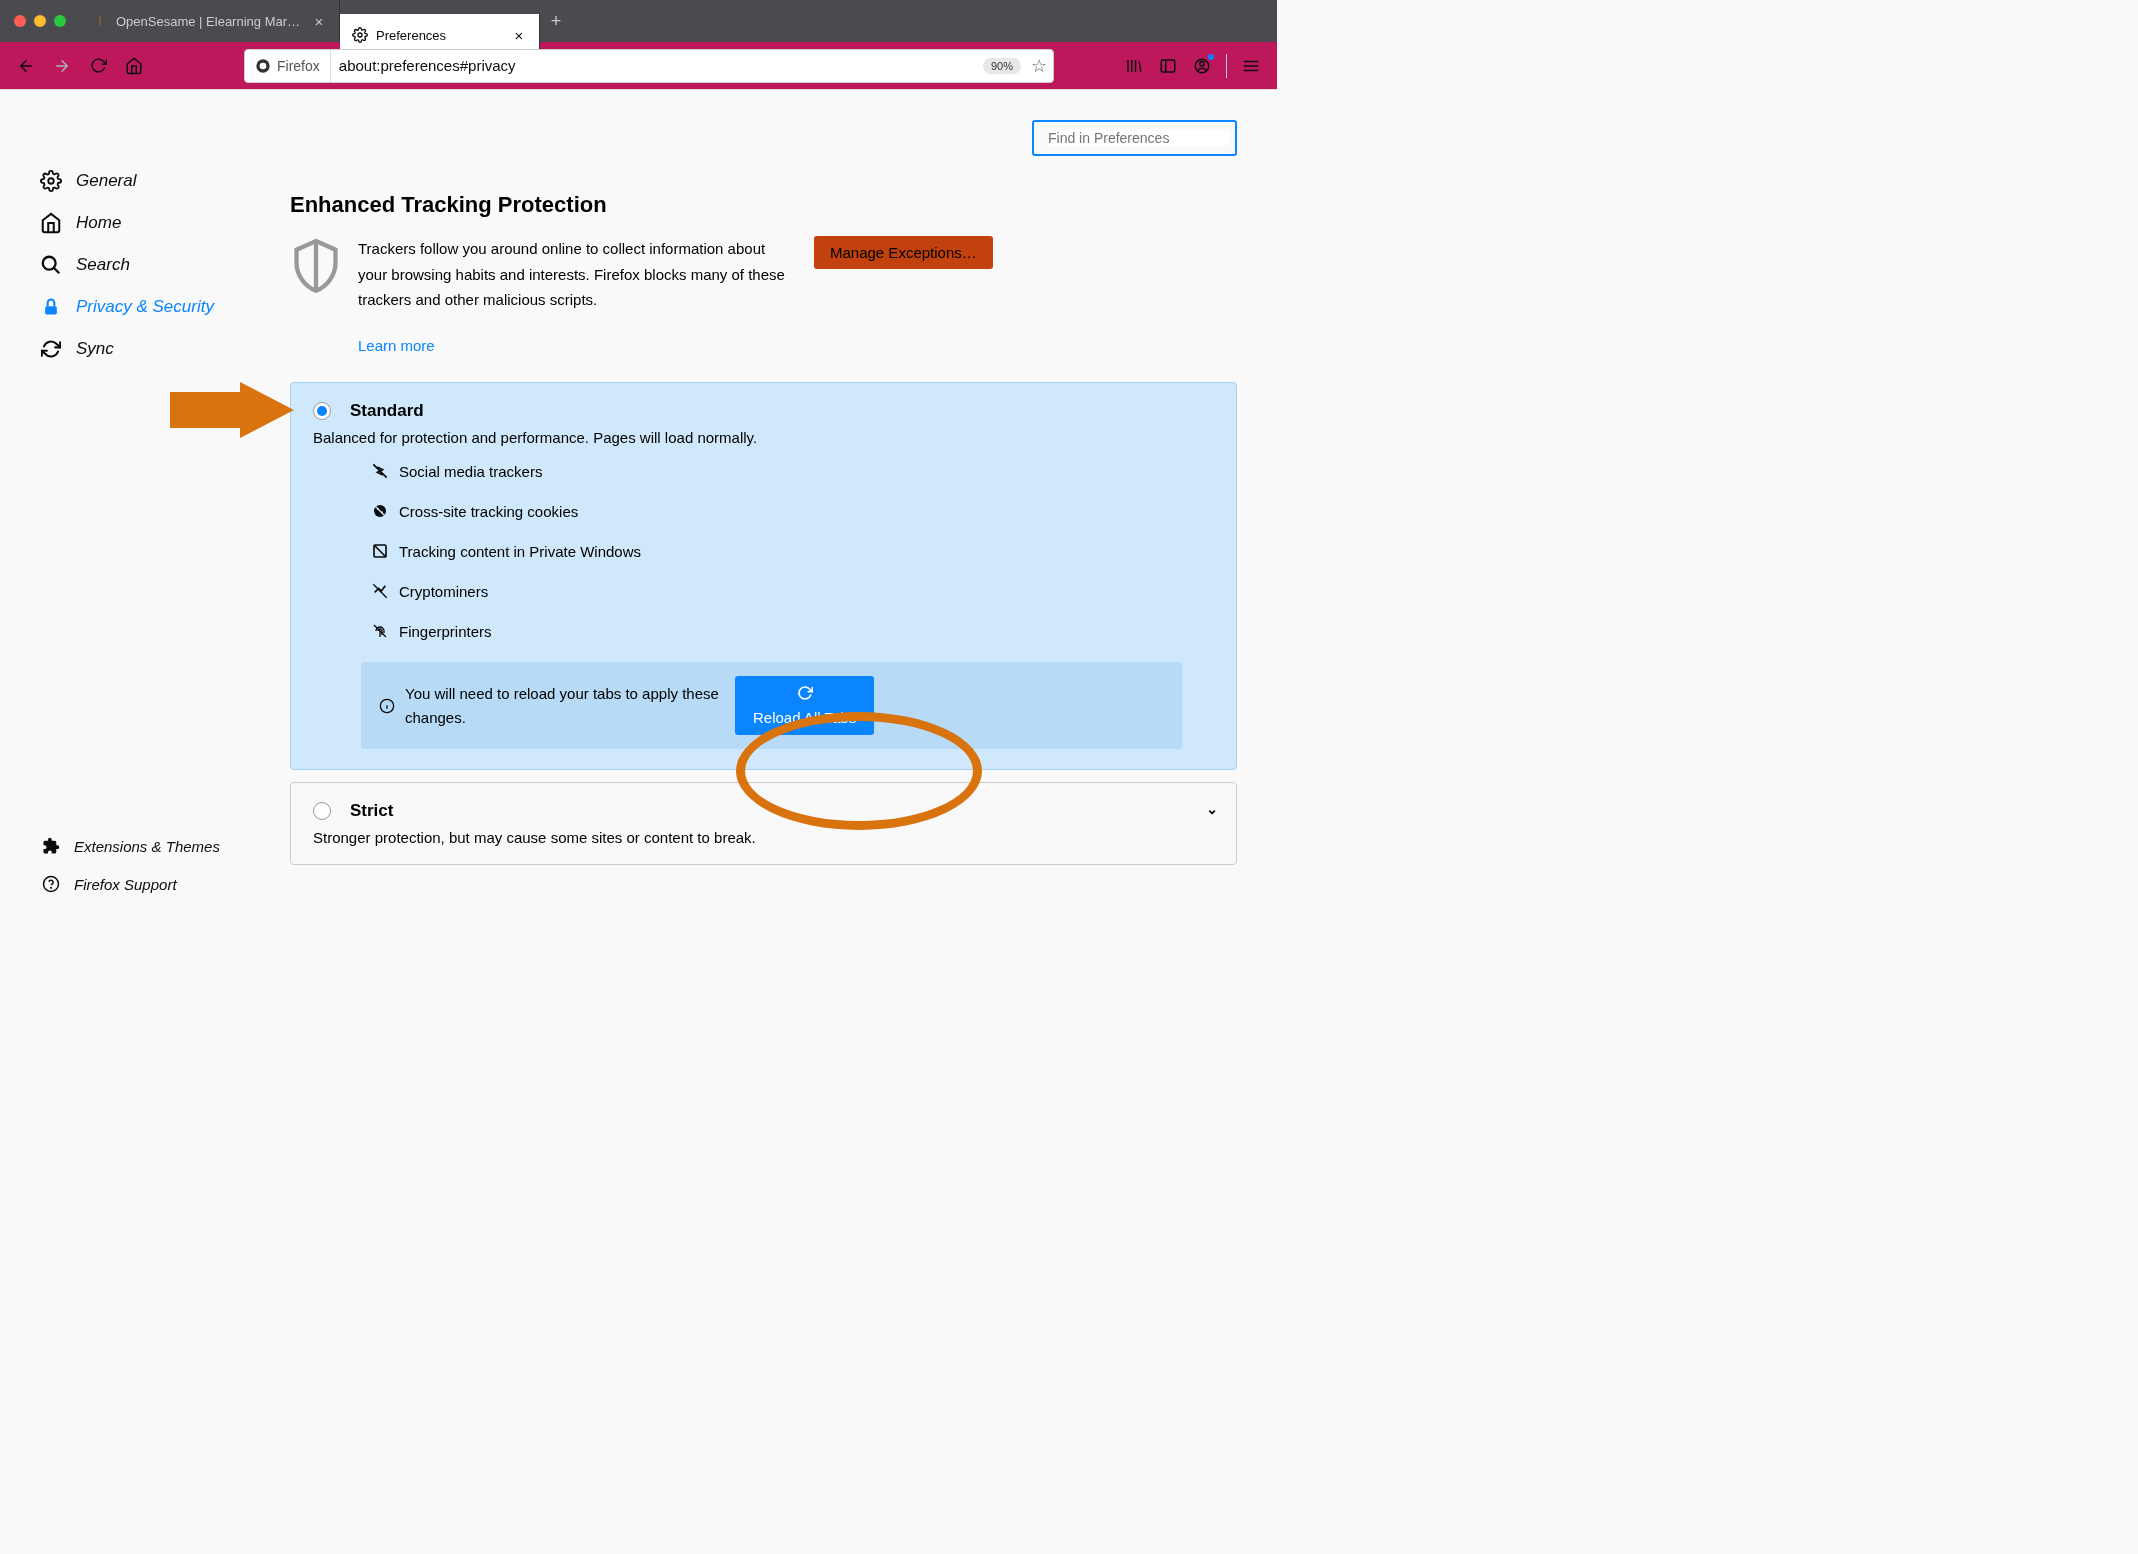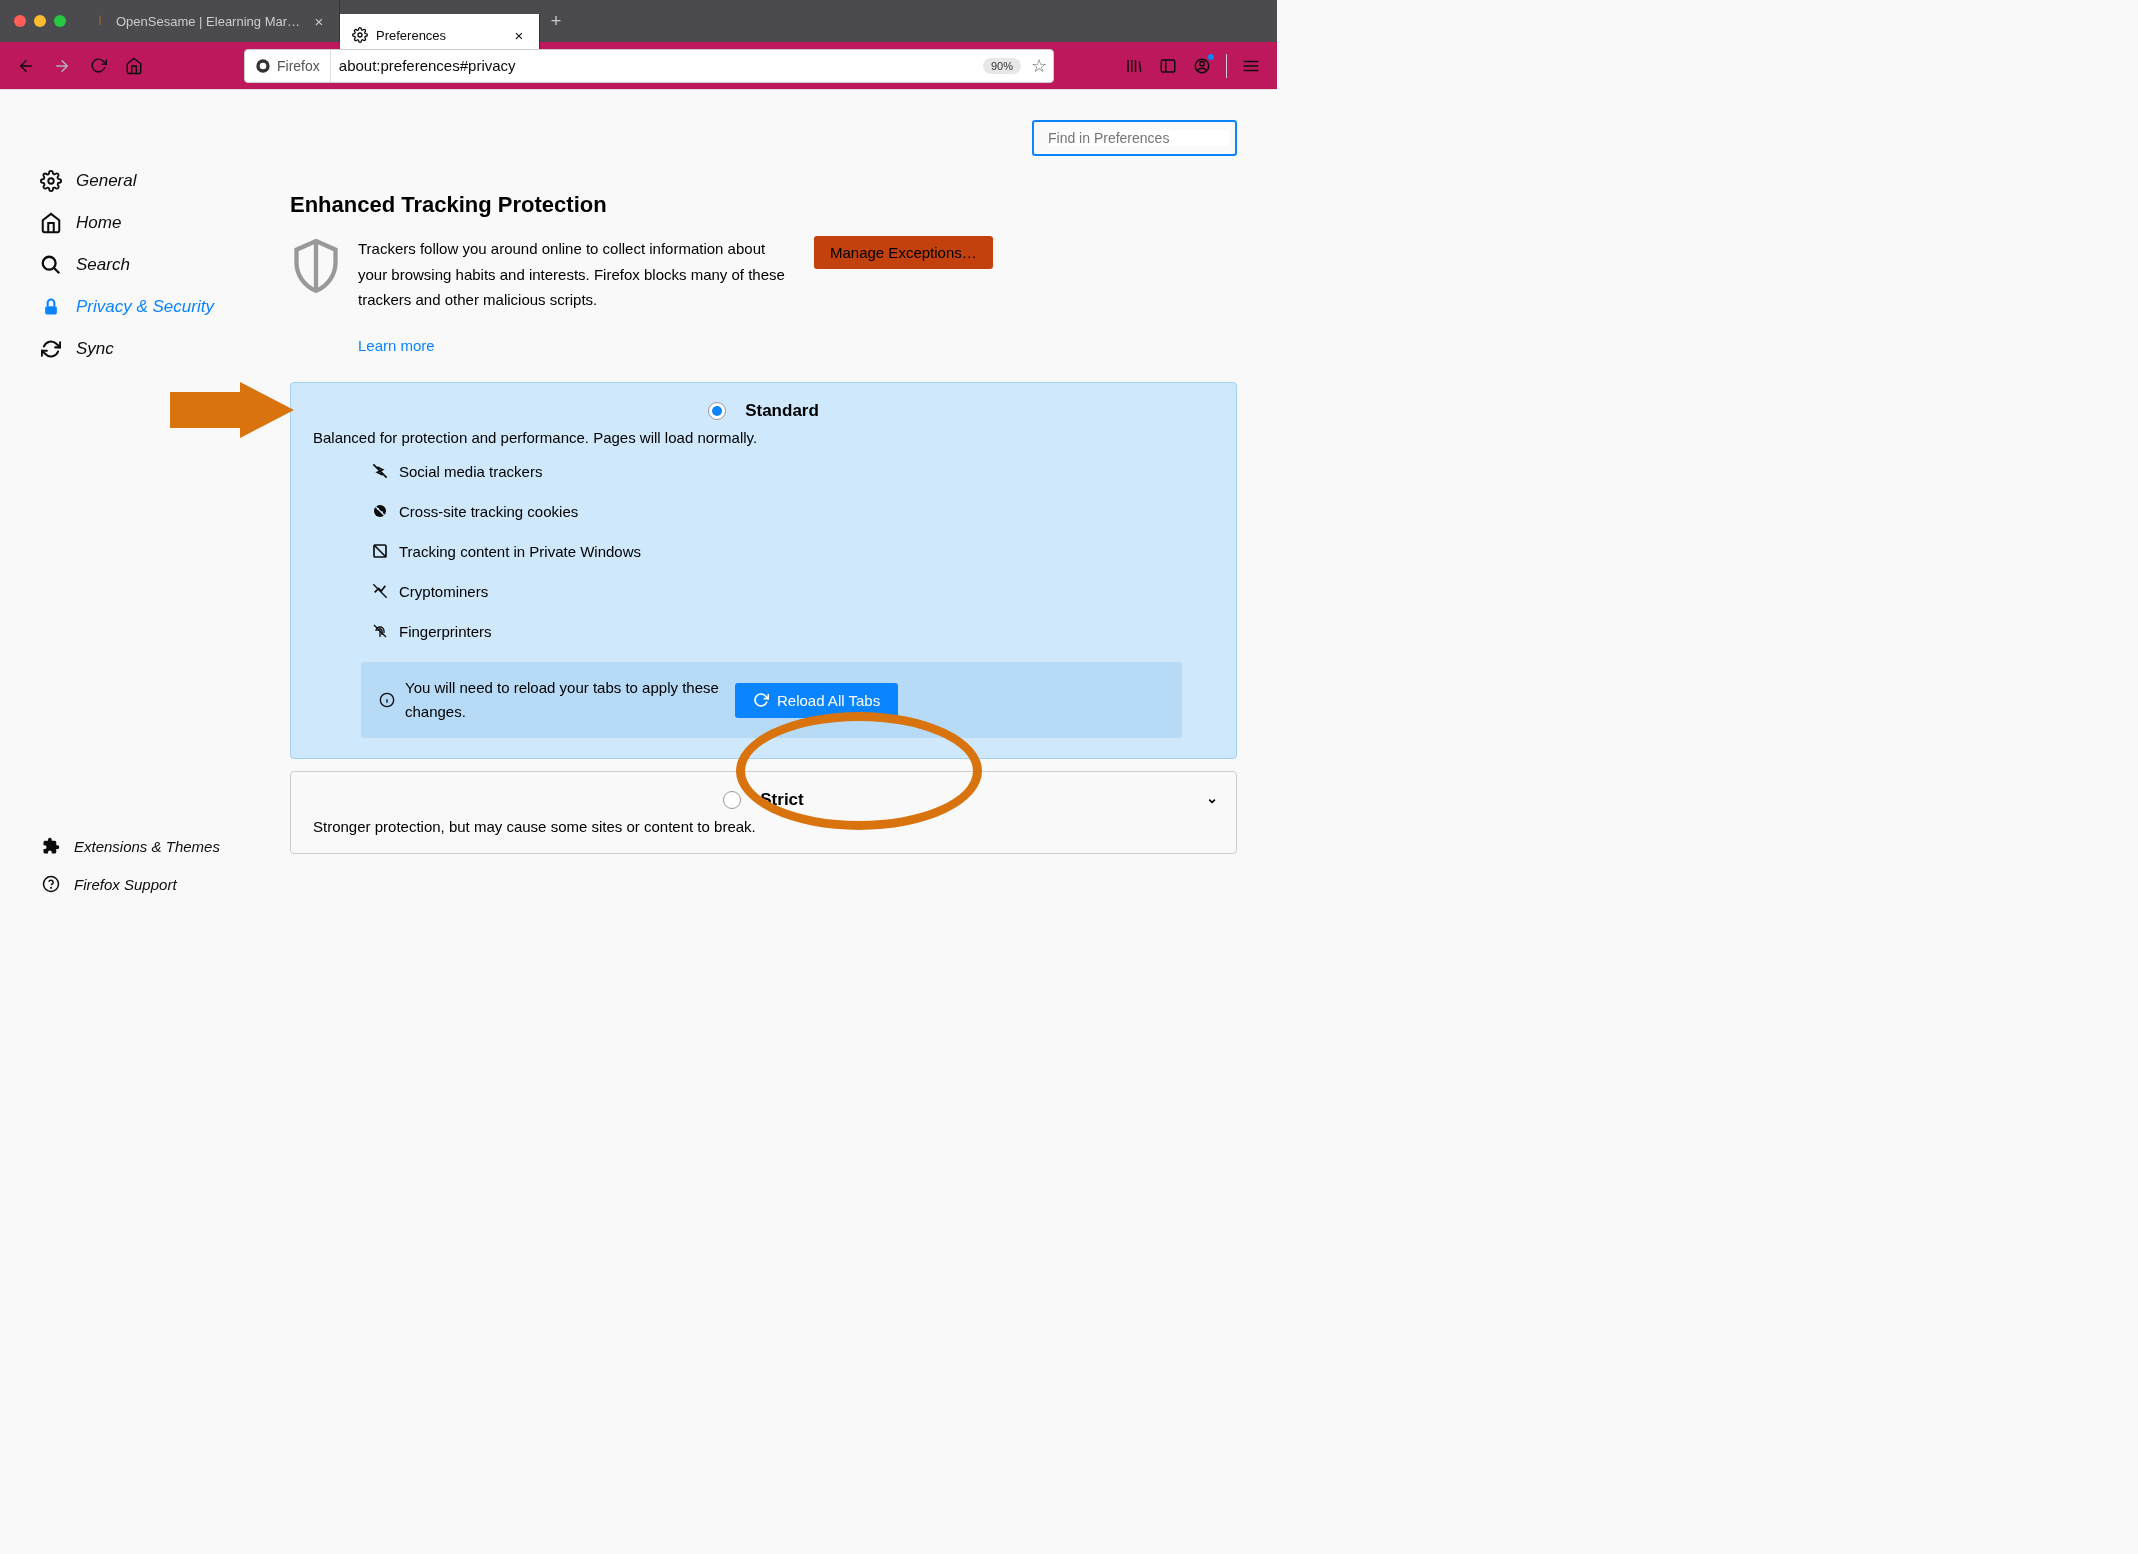--- a/index.html
+++ b/index.html
@@ -49,32 +49,32 @@
 .searchbox input { border: none; outline: none; flex: 1; font-size: 14px; }
 
 h2.section-title { font-size: 22px; font-weight: 700; margin-bottom: 18px; }
 .etp-row { display: flex; gap: 16px; margin-bottom: 24px; align-items: flex-start; }
 .etp-desc { flex: 1; font-size: 15px; line-height: 1.7; max-width: 440px; }
 .etp-learn { color: #0a84ff; display: inline-block; margin-top: 20px; cursor: pointer; }
 .manage-btn { background: #c2410c; border: none; padding: 8px 16px; font-size: 15px; border-radius: 3px; cursor: pointer; }
 
 .option-card { border: 1px solid #ccc; border-radius: 4px; padding: 18px 22px; margin-bottom: 12px; position: relative; }
 .option-card.selected { background: #cfe8fc; border-color: #a4d1f2; }
-.option-head { display: flex; align-items: center; gap: 19px; margin-bottom: 8px; justify-content: center; }
+.option-head { display: flex; align-items: center; gap: 19px; margin-bottom: 8px; }
 .radio { width: 18px; height: 18px; border-radius: 50%; border: 1px solid #999; background: #fff; display: flex; align-items: center; justify-content: center; flex-shrink: 0; }
 .radio.checked::after { content: ''; width: 10px; height: 10px; border-radius: 50%; background: #0a84ff; }
 .option-title { font-size: 17px; font-weight: 700; }
 .option-sub { font-size: 15px; margin-bottom: 16px; }
 .tracker-list { margin-left: 58px; }
 .tracker-item { display: flex; align-items: center; gap: 10px; font-size: 15px; margin-bottom: 22px; }
 .tracker-icon { width: 18px; height: 18px; display: flex; align-items: center; justify-content: center; }
 
 .reload-bar { background: #b7dbf7; border-radius: 3px; margin: 8px 32px 2px 48px; padding: 14px 18px; display: flex; align-items: center; gap: 10px; }
 .reload-text { flex: 1; font-size: 15px; line-height: 1.6; max-width: 320px; }
-.reload-btn { background: #0a84ff; color: #fff; border: none; padding: 9px 18px; font-size: 15px; border-radius: 3px; cursor: pointer; display: flex; align-items: center; gap: 8px; }
+.reload-btn { background: #0a84ff; color: #fff; border: none; padding: 9px 18px; font-size: 15px; border-radius: 3px; cursor: pointer; display: flex; align-items: center; gap: 8px; flex-direction: column; }
 .chevron { position: absolute; right: 18px; top: 18px; font-size: 14px; font-weight: bold; }
 
 
 .arrow-annot { position: absolute; left: 170px; top: 382px; pointer-events: none; }
 .circle-annot { position: absolute; left: 736px; top: 712px; width: 246px; height: 118px; border: 9px solid #d9730d; border-radius: 50%; pointer-events: none; }
 
 svg { display: block; }
 </style>
 </head>
 <body>

